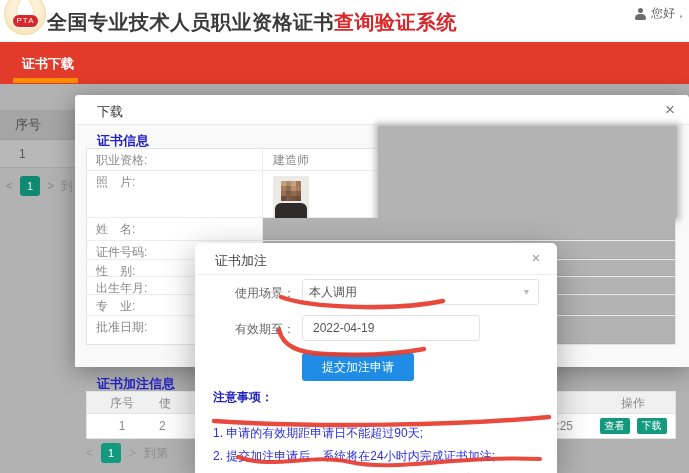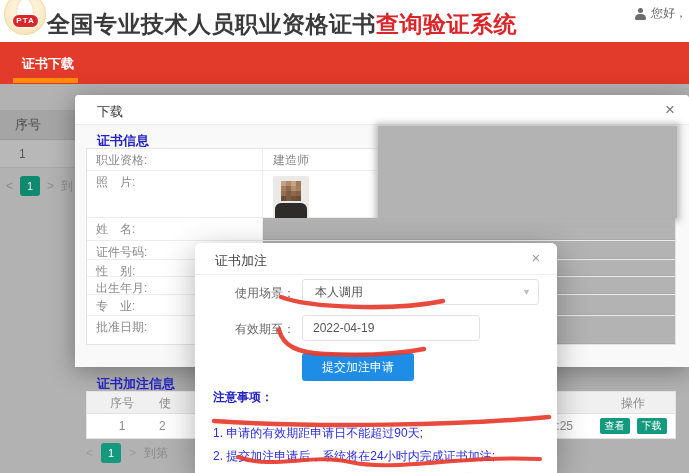--- a/index.html
+++ b/index.html
@@ -8,23 +8,23 @@
 
   
   .top-header { position:absolute; left:0; top:0; width:689px; height:42px; background:#fff; z-index:3; }
   .logo-badge { position:absolute; left:4px; top:-7px; width:42px; height:42px; border-radius:50%;
     background:radial-gradient(circle at 50% 40%, #fffdf6 0%, #fbeccb 55%, #f6d9a0 100%);
     box-shadow:0 0 0 1px #f1dcae inset; }
   .logo-flame { position:absolute; left:13px; top:6px; width:16px; height:20px; background:#fff;
     border-radius:50% 50% 45% 45% / 70% 70% 30% 30%; transform:rotate(-3deg);
     box-shadow:0 0 3px rgba(230,160,60,.55); }
   .logo-pta { position:absolute; left:8px; top:21px; width:27px; height:14px; background:#d8262a;
-    border:1px solid #fff; border-radius:8px; color:#fff; font-size:8px; font-weight:bold;
+    border:1px solid #fff; border-radius:8px; color:#fff; font-size:8px; font-weight:normal;
     text-align:center; line-height:12px; letter-spacing:1px; }
-  .site-title { position:absolute; left:47px; top:9px; font-size:23px; font-weight:bold; color:#3a3a3a; letter-spacing:.5px; white-space:nowrap; }
+  .site-title { position:absolute; left:47px; top:9px; font-size:20px; font-weight:bold; color:#3a3a3a; letter-spacing:.5px; white-space:nowrap; }
   .site-title .accent { color:#d8262a; }
   .user-area { position:absolute; right:2px; top:5px; display:flex; align-items:center; gap:4px; color:#666; font-size:12px; white-space:nowrap; }
   .user-icon { position:relative; width:13px; height:12px; }
   .user-icon::before { content:""; position:absolute; left:4px; top:0; width:5px; height:5px; border-radius:50%; background:#6b6b6b; }
   .user-icon::after { content:""; position:absolute; left:1px; top:6px; width:11px; height:6px; border-radius:6px 6px 2px 2px; background:#6b6b6b; }
 
   
   .navbar { position:absolute; left:0; top:42px; width:689px; height:42px; background:#e23a2b; z-index:3; }
   .nav-tab { position:absolute; left:22px; top:13px; color:#fff; font-size:13px; font-weight:bold; cursor:pointer; }
   .nav-indicator { position:absolute; left:13px; bottom:1px; width:65px; height:5px; background:#ff8c05; }
@@ -84,21 +84,21 @@
   .goto-lbl { color:#8a8a8a; }
 
   
   .an-modal { position:absolute; left:195px; top:243px; width:362px; height:230px; background:#fff;
     border-radius:6px 6px 0 0; box-shadow:0 8px 32px rgba(0,0,0,.3); z-index:20; }
   .an-titlebar { position:absolute; left:0; top:0; width:100%; height:32px; border-bottom:1px solid #efefef; border-radius:6px 6px 0 0; background:#fff;padding-left:20px; }
   .an-title { position:absolute; left:20px; top:9px; font-size:13px; color:#444; }
   .an-close { position:absolute; right:12px; top:6px; font-size:15px; color:#999; cursor:pointer; width:18px; text-align:center; }
   .fld-lbl { position:absolute; font-size:12px; color:#666; }
   .scene-select { position:absolute; left:107px; top:36px; width:237px; height:26px; border:1px solid #e2e2e2; border-radius:3px;
-    background:#fff; font-size:12px; color:#555; line-height:24px; padding-left:12px; cursor:pointer; }
+    background:#fff; font-size:12px; color:#555; line-height:24px; padding-left:6px; cursor:pointer; }
   .scene-chevron { position:absolute; right:9px; top:0; color:#bbb; font-size:10px; line-height:24px; }
   .expiry-input { position:absolute; left:107px; top:72px; width:178px; height:26px; border:1px solid #e2e2e2; border-radius:3px;
     background:#fff; font-size:12px; color:#555; line-height:24px; padding-left:10px; }
   .submit-btn { position:absolute; left:107px; top:110px; width:112px; height:28px; background:#1f8de6; border:none; border-radius:3px;
     color:#fff; font-size:12px; cursor:pointer; }
   .notes { position:absolute; left:18px; top:146px; width:330px; }
   .notes-heading { font-size:12px; font-weight:bold; color:#2324c0; margin-bottom:19px; }
   .note-line { font-size:12px; color:#2a2ed8; margin-bottom:6px; white-space:nowrap; }
 
   

